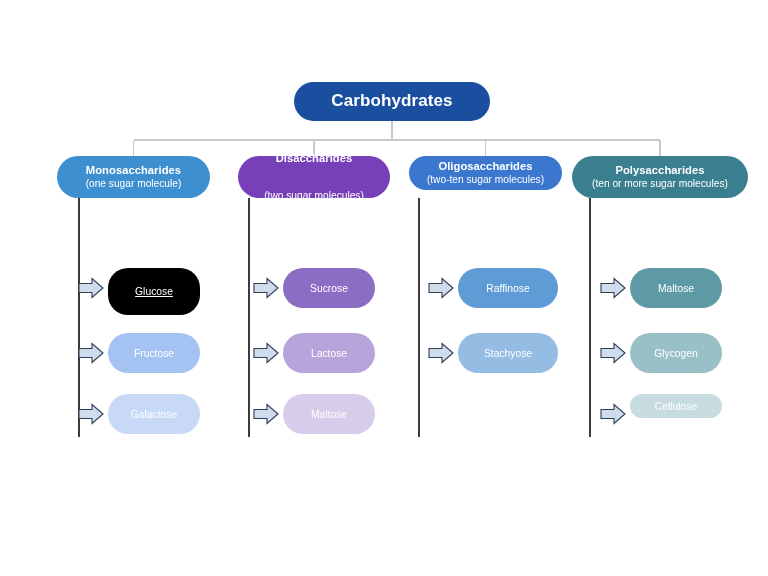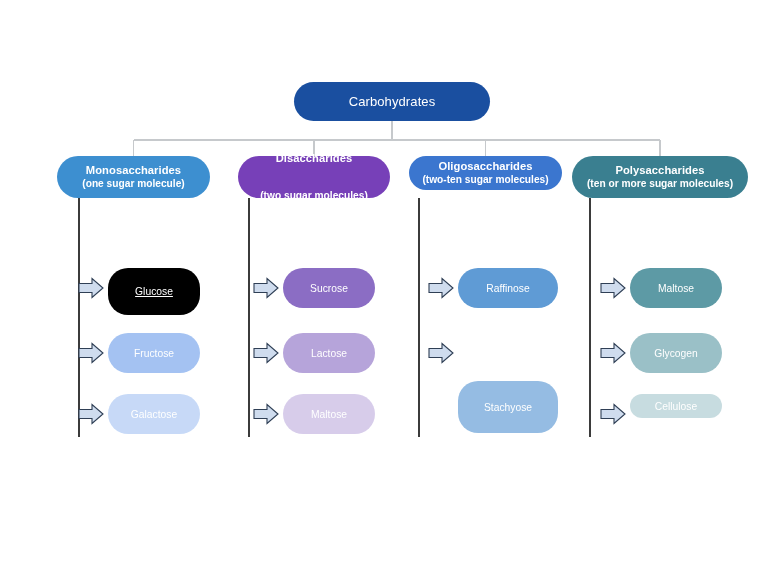--- a/index.html
+++ b/index.html
@@ -32,35 +32,35 @@
     display: flex;
     flex-direction: column;
     align-items: center;
     justify-content: center;
     color: #ffffff;
     text-align: center;
     line-height: 1.18;
   }
   .root-node {
     border-radius: 22px;
-    font-size: 13px;
-    font-weight: normal;
+    font-size: 17px;
+    font-weight: bold;
     letter-spacing: 0.1px;
   }
   .cat-node {
     border-radius: 21px;
   }
   .cat-title {
     font-size: 11.2px;
     font-weight: bold;
     letter-spacing: 0.05px;
   }
   .cat-sub {
     font-size: 10.2px;
-    font-weight: bold;
+    font-weight: normal;
     margin-top: 1px;
   }
   .item-pill {
     position: absolute;
     box-sizing: border-box;
     border-radius: 20px;
     display: flex;
     align-items: center;
     justify-content: center;
     color: #ffffff;
@@ -149,21 +149,21 @@
       </div>
       <div class="arrow" style="left: 253px; top: 403px;"><svg viewBox="0 0 26 22" width="26" height="22">
           <polygon points="1,6.5 14,6.5 14,1.5 25,11 14,20.5 14,15.5 1,15.5" fill="#cfdcee" stroke="#2f3f55" stroke-width="1.1" stroke-linejoin="miter"></polygon>
         </svg></div>
       <div class="item-pill" style="left: 458px; top: 268px; width: 100px; height: 40px; background: rgb(95, 155, 213); opacity: 1;">
         <span>Raffinose</span>
       </div>
       <div class="arrow" style="left: 428px; top: 277px;"><svg viewBox="0 0 26 22" width="26" height="22">
           <polygon points="1,6.5 14,6.5 14,1.5 25,11 14,20.5 14,15.5 1,15.5" fill="#cfdcee" stroke="#2f3f55" stroke-width="1.1" stroke-linejoin="miter"></polygon>
         </svg></div>
-      <div class="item-pill" style="left: 458px; top: 333px; width: 100px; height: 52px; background: rgb(95, 155, 213); opacity: 0.66; margin-top: 48px;">
+      <div class="item-pill" style="left: 458px; top: 333px; width: 100px; height: 40px; background: rgb(95, 155, 213); opacity: 0.66;">
         <span>Stachyose</span>
       </div>
       <div class="arrow" style="left: 428px; top: 342px;"><svg viewBox="0 0 26 22" width="26" height="22">
           <polygon points="1,6.5 14,6.5 14,1.5 25,11 14,20.5 14,15.5 1,15.5" fill="#cfdcee" stroke="#2f3f55" stroke-width="1.1" stroke-linejoin="miter"></polygon>
         </svg></div>
       <div class="item-pill" style="left: 630px; top: 268px; width: 92px; height: 40px; background: rgb(93, 154, 165); opacity: 1;">
         <span>Maltose</span>
       </div>
       <div class="arrow" style="left: 600px; top: 277px;"><svg viewBox="0 0 26 22" width="26" height="22">
           <polygon points="1,6.5 14,6.5 14,1.5 25,11 14,20.5 14,15.5 1,15.5" fill="#cfdcee" stroke="#2f3f55" stroke-width="1.1" stroke-linejoin="miter"></polygon>

